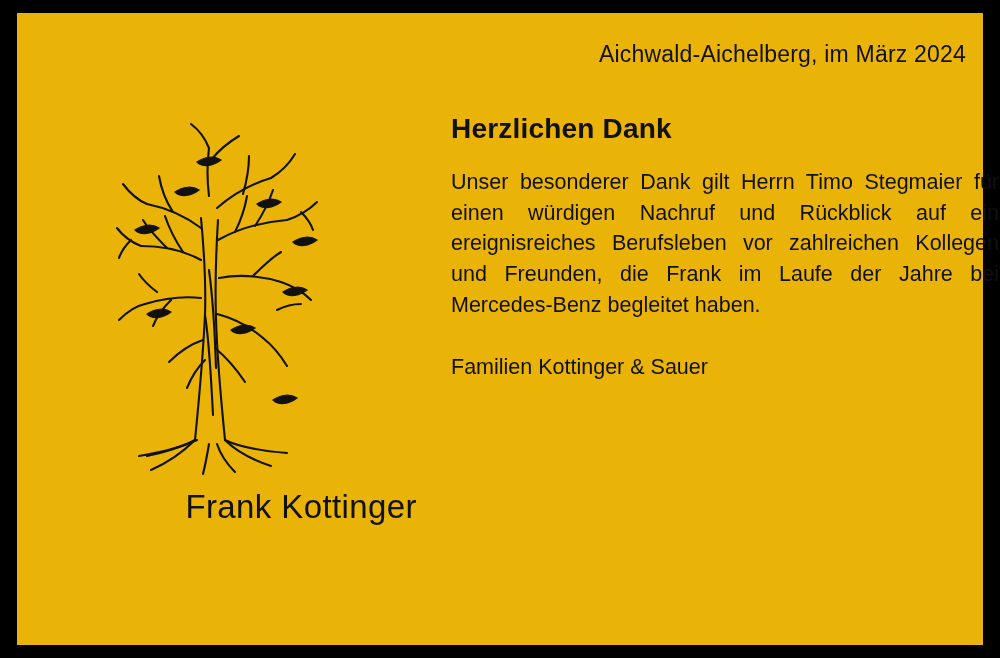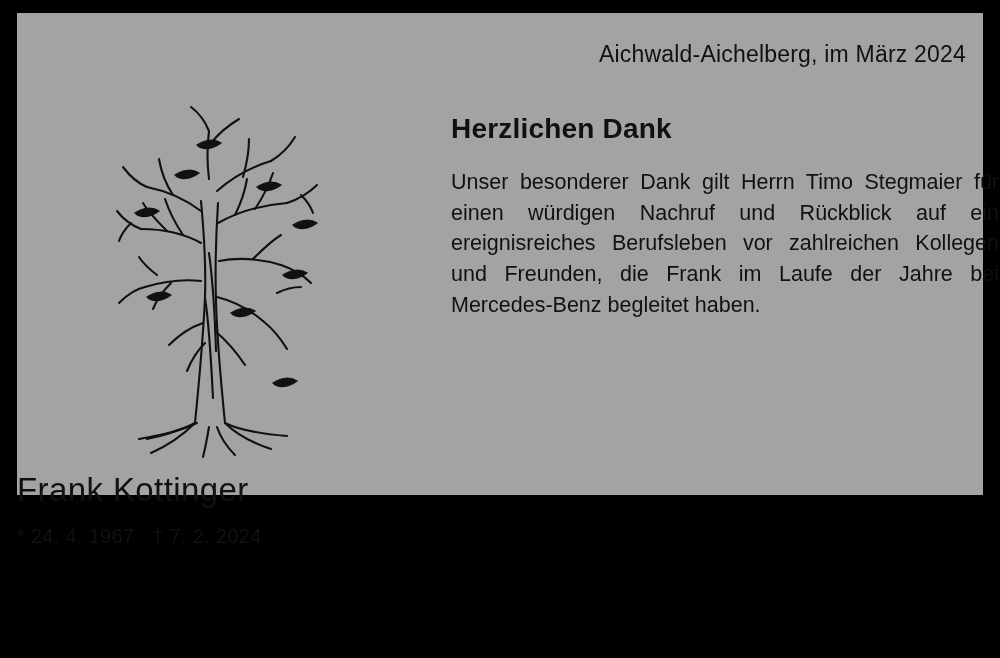--- a/index.html
+++ b/index.html
@@ -11,40 +11,40 @@
     width: 1000px;
     height: 658px;
     font-family: "Liberation Sans", sans-serif;
     overflow: hidden;
   }
   .notice {
     position: absolute;
     left: 17px;
     top: 13px;
     width: 966px;
-    height: 482px;
-    background: #a3a3a3;
+    height: 632px;
+    background: #eab308;
     box-sizing: border-box;
   }
   .dateline {
     position: absolute;
     right: 17px;
     top: 28px;
     font-size: 23px;
     color: #111111;
     letter-spacing: 0.2px;
     white-space: nowrap;
   }
   
   .left-col {
     position: absolute;
     left: 0;
-    top: 70px;
+    top: 87px;
     width: 400px;
-    text-align: left;
+    text-align: right;
   }
   .tree-wrap {
     width: 260px;
     height: 380px;
     margin: 0 auto;
     position: relative;
   }
   .tree-wrap svg {
     display: block;
     width: 260px;
@@ -169,28 +169,26 @@
           <path d="M110 62 C118 56 128 56 134 60 C126 66 116 68 110 62 Z"></path>
           <path d="M144 230 C152 224 162 224 168 228 C160 234 150 236 144 230 Z"></path>
 
           <path d="M186 300 C194 294 204 294 210 298 C202 304 192 306 186 300 Z"></path>
         </g>
       </svg>
     </div>
 
     <div class="deceased-name">Frank Kottinger</div>
 
-    <div class="dates">
-      <span>* 24. 4. 1967</span><span class="sep"></span><span>† 7. 2. 2024</span>
-    </div>
 
   </div>
 
   <div class="right-col">
 
     <h1 class="thanks-heading">Herzlichen Dank</h1>
 
     <p class="para tight">Unser besonderer Dank gilt Herrn Timo Stegmaier für einen würdigen Nachruf und Rückblick auf ein ereignisreiches Berufsleben vor zahlreichen Kollegen und Freunden, die Frank im Laufe der Jahre bei Mercedes-Benz begleitet haben.</p>
 
+    <div class="signature">Familien Kottinger &amp; Sauer</div>
 
   </div>
 
 </div>
 
 </body></html>

